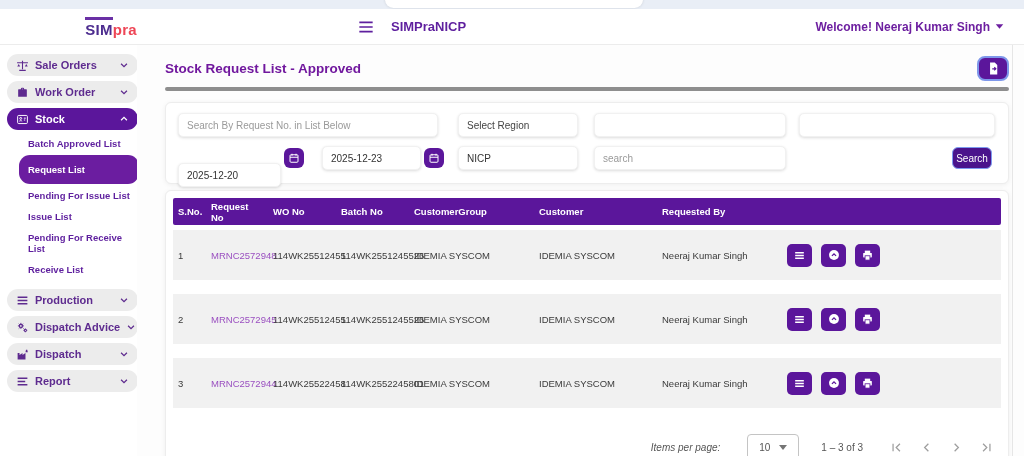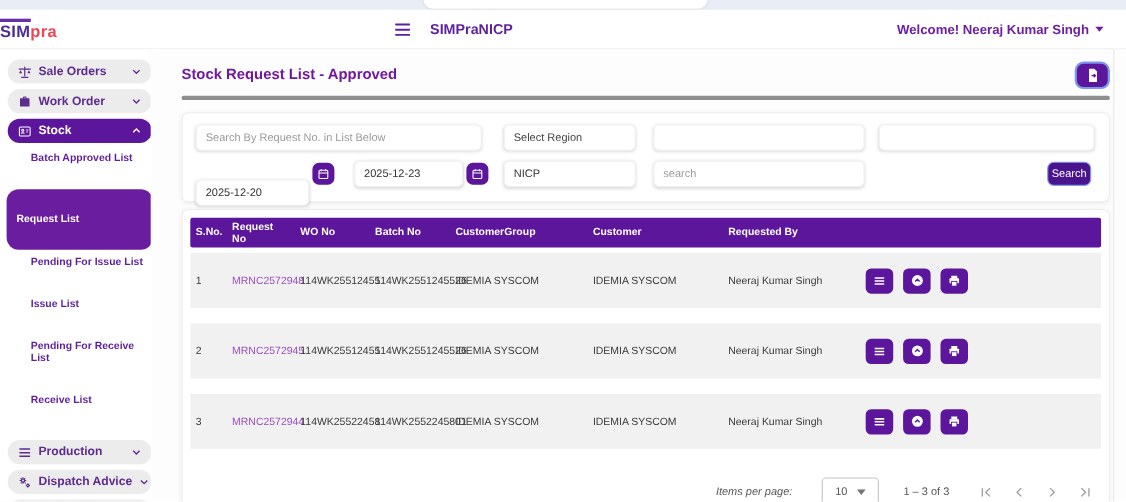--- a/index.html
+++ b/index.html
@@ -9,42 +9,42 @@
     background:#fff; font-family:"Liberation Sans", sans-serif; color:#333;
   }
   
   .browser-strip { position:absolute; top:0; left:0; right:0; height:9px; background:#e9eef6; }
   .browser-pill { position:absolute; top:-9px; left:385px; width:258px; height:17px;
     background:#fff; border-radius:9px; box-shadow:0 0 3px rgba(0,0,0,.12); }
 
   
   .app-header { position:absolute; top:9px; left:0; right:0; height:36px; background:#fff;
     border-bottom:1px solid #ececec; display:flex; align-items:center; }
-  .logo-wrap { width:137px; display:flex; justify-content:flex-start; align-items:center; height:100%; }
+  .logo-wrap { width:137px; display:flex; justify-content:flex-end; align-items:center; height:100%; }
   .logo { font-weight:bold; font-size:15px; letter-spacing:.3px; line-height:1; }
   .logo .sim { color:#4d2d8f; display:inline-block; border-top:3px solid #6a30a5; padding-top:2px; }
   .logo .pra { color:#ee4656; }
   .menu-toggle { margin-left:221px; width:16px; cursor:pointer; color:#5e1f9e; display:flex; }
   .app-title { margin-left:17px; font-size:13px; font-weight:bold; color:#5e1f9e; }
   .welcome { margin-left:auto; margin-right:20px; font-size:12px; font-weight:bold; color:#6d1fa0;
     display:flex; align-items:center; gap:5px; cursor:pointer; }
 
   
   .sidebar { position:absolute; top:45px; left:0; width:146px; bottom:0; background:#fff;
     border-right:1px solid #eee; padding-top:4px; }
   .nav-item { margin:5px 7px 0 7px; height:22px; background:#ececec; border-radius:12px;
     display:flex; align-items:center; padding:0 9px; gap:6px; color:#5e2b8f;
     font-size:11px; font-weight:600; cursor:pointer; white-space:nowrap; }
   .nav-item .nicon { width:13px; height:13px; flex:none; display:flex; }
   .nav-item .chev { margin-left:auto; width:10px; height:10px; display:flex; }
   .nav-item.active { background:#5b169b; color:#fff;text-align:right; }
   .submenu { padding:3px 0 4px 0; }
-  .sub-item { font-size:9.5px; font-weight:bold; color:#5e1f9e; padding:5px 4px 22px 28px; cursor:pointer; }
+  .sub-item { font-size:9.5px; font-weight:bold; color:#5e1f9e; padding:5px 4px 5px 28px; cursor:pointer; }
   .sub-item.active { background:#6b1da0; color:#fff; border-radius:11px;
-    margin:1px 6px 1px 6px; padding:22px 9px; }
+    margin:1px 6px 1px 19px; padding:9px 9px; }
 
   
   .main { position:absolute; left:137px; top:45px; right:0; bottom:0; background:#fdfdfd; }
   .v-line { position:absolute; top:45px; bottom:0; left:1012px; width:1px; background:#e6e6e6; }
   .content { position:absolute; left:28px; right:15px; top:0; bottom:0; }
   .page-title-row { position:relative; margin-top:14px; height:24px; }
   .page-title { color:#71189e; font-size:13.5px; font-weight:bold; }
   .export-btn { position:absolute; right:0; top:-3px; width:32px; height:25px; background:#5b169b;
     border:2px solid #7e97ea; border-radius:8px; display:flex; align-items:center;
     justify-content:center; cursor:pointer; padding:0; }

